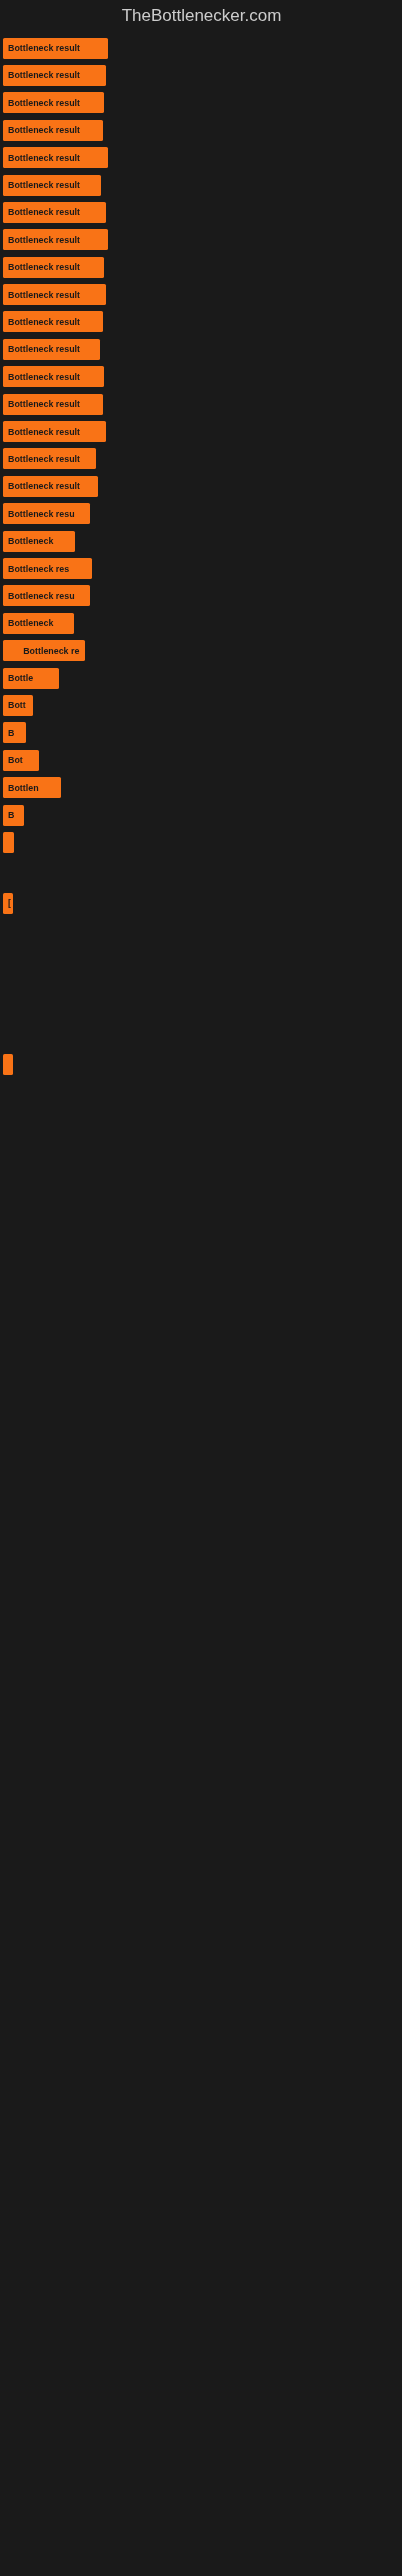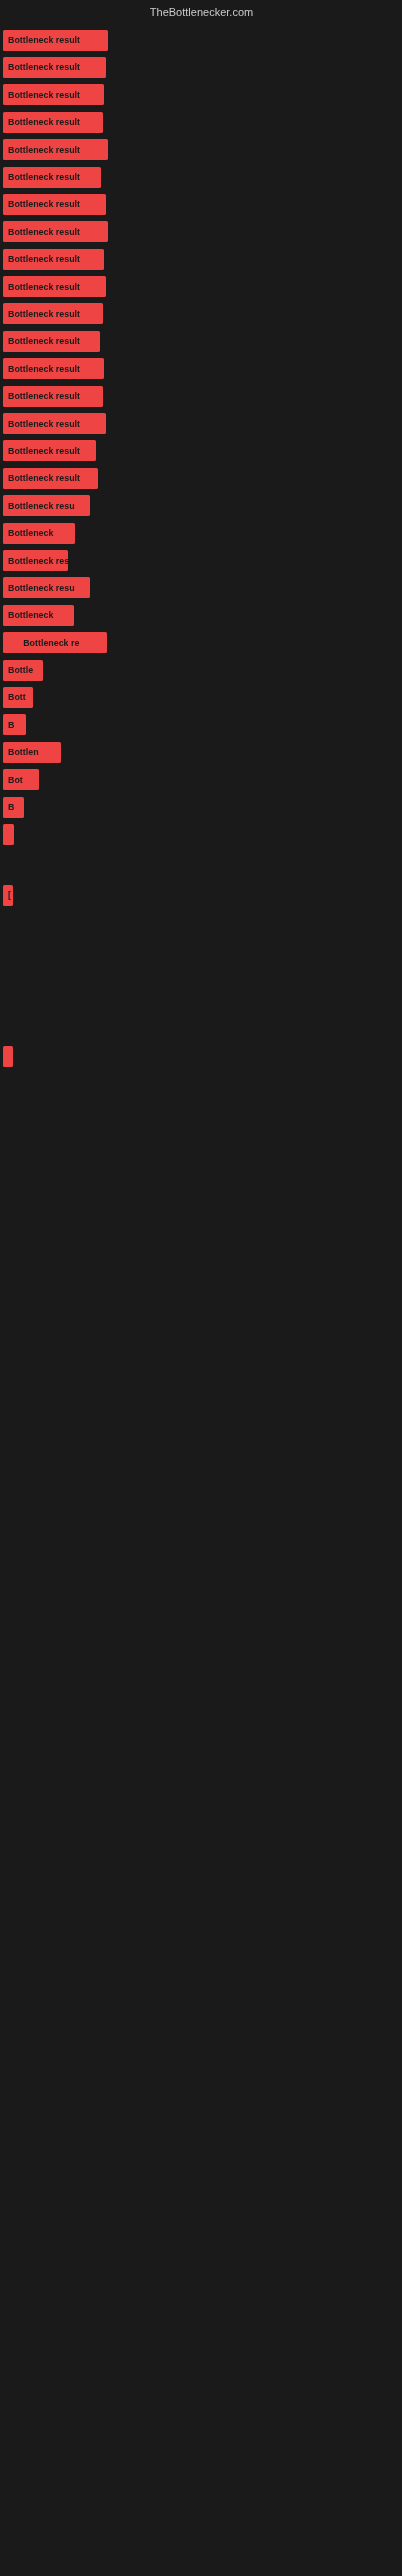--- a/index.html
+++ b/index.html
@@ -12,38 +12,38 @@
       width: 403px;
       min-height: 2576px;
       background-color: #1a1a1a;
       font-family: Arial, sans-serif;
       position: relative;
     }
 
     .site-title {
       text-align: center;
       color: #cccccc;
-      font-size: 11px;
+      font-size: 17px;
       padding: 6.4px 0 3.2px 0;
       font-weight: normal;
     }
 
     .bars-container {
       padding: 8px 0 0 0;
     }
 
     .bar-row {
       display: flex;
       align-items: center;
       margin-bottom: 6.4px;
       padding: 0 3.2px;
     }
 
     .bar {
-      background-color: #ef4444;
+      background-color: #f97316;
       height: 21px;
       display: flex;
       align-items: center;
       padding: 0 4.8px;
       border-radius: 1.6px;
       overflow: hidden;
       white-space: nowrap;
     }
 
     .bar span {
@@ -149,65 +149,65 @@
       <div class="bar" style="width: 87px;">
         <span>Bottleneck resu</span>
       </div>
     </div>
     <div class="bar-row">
       <div class="bar" style="width: 72px;">
         <span>Bottleneck</span>
       </div>
     </div>
     <div class="bar-row">
-      <div class="bar" style="width: 65px;">
+      <div class="bar" style="width: 89px;">
         <span>Bottleneck res</span>
       </div>
     </div>
     <div class="bar-row">
       <div class="bar" style="width: 87px;">
         <span>Bottleneck resu</span>
       </div>
     </div>
     <div class="bar-row">
       <div class="bar" style="width: 71px;">
         <span>Bottleneck</span>
       </div>
     </div>
     <div class="bar-row">
-      <div class="bar" style="width: 104px; padding-left: 20px;">
+      <div class="bar" style="width: 82px; padding-left: 20px;">
         <span>Bottleneck re</span>
       </div>
     </div>
     <div class="bar-row">
-      <div class="bar" style="width: 40px;">
+      <div class="bar" style="width: 56px;">
         <span>Bottle</span>
       </div>
     </div>
     <div class="bar-row">
       <div class="bar" style="width: 30px;">
         <span>Bott</span>
       </div>
     </div>
     <div class="bar-row">
       <div class="bar" style="width: 22.5px;">
         <span>B</span>
       </div>
     </div>
     <div class="bar-row">
+      <div class="bar" style="width: 36px;">
+        <span>Bot</span>
+      </div>
+    </div>
+    <div class="bar-row">
       <div class="bar" style="width: 58px;">
         <span>Bottlen</span>
       </div>
     </div>
     <div class="bar-row">
-      <div class="bar" style="width: 36px;">
-        <span>Bot</span>
-      </div>
-    </div>
-    <div class="bar-row">
       <div class="bar" style="width: 21px;">
         <span>B</span>
       </div>
     </div>
     <div class="bar-row">
       <div class="bar" style="width: 11.3px;">
         <span></span>
       </div>
     </div>
     <div class="bar-row" style="height: 27px;"></div>

